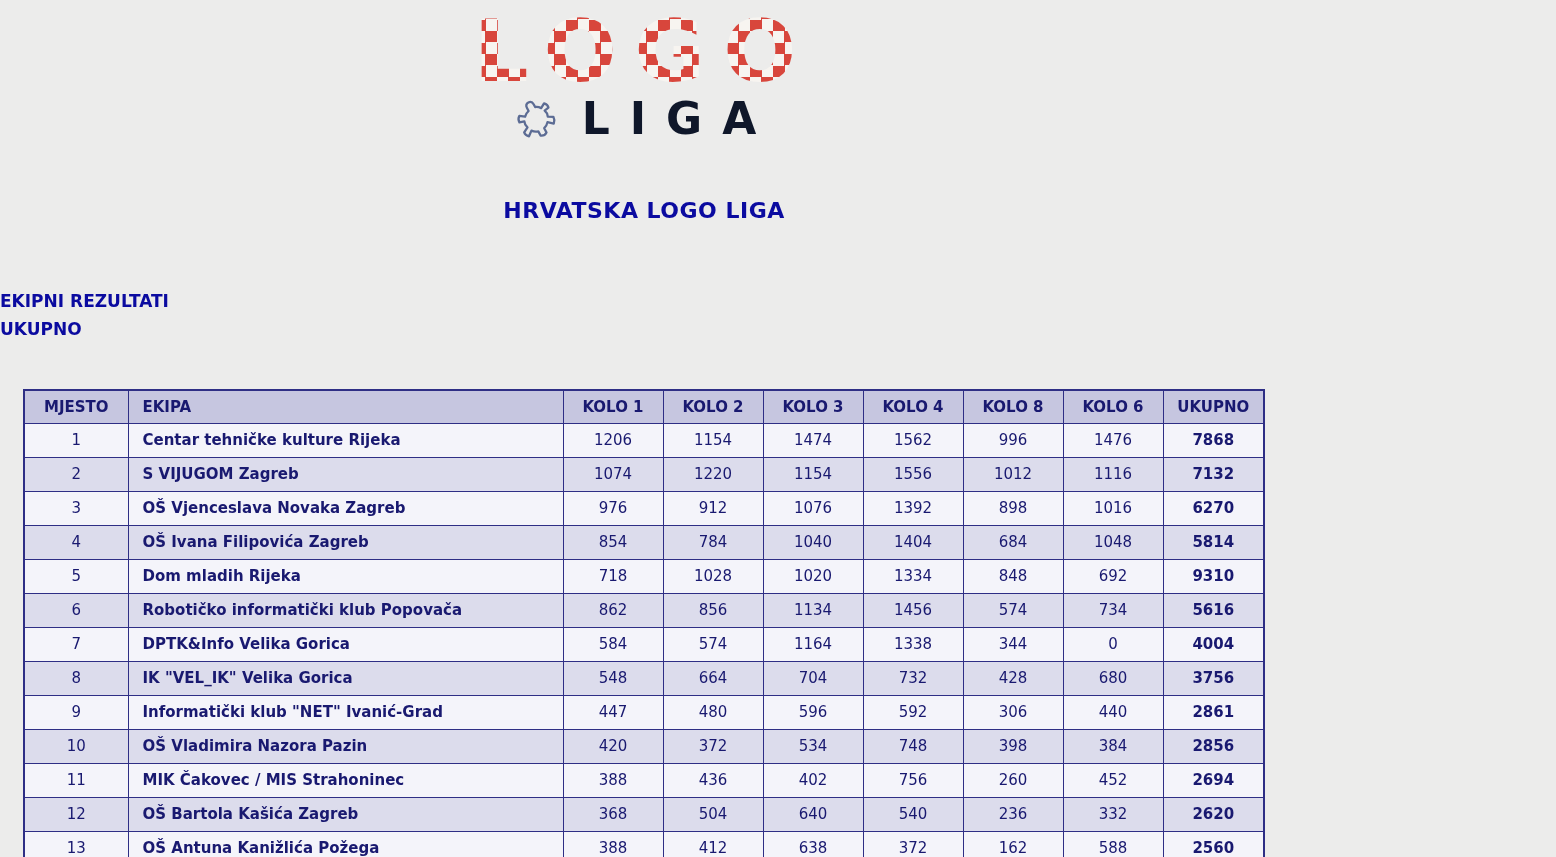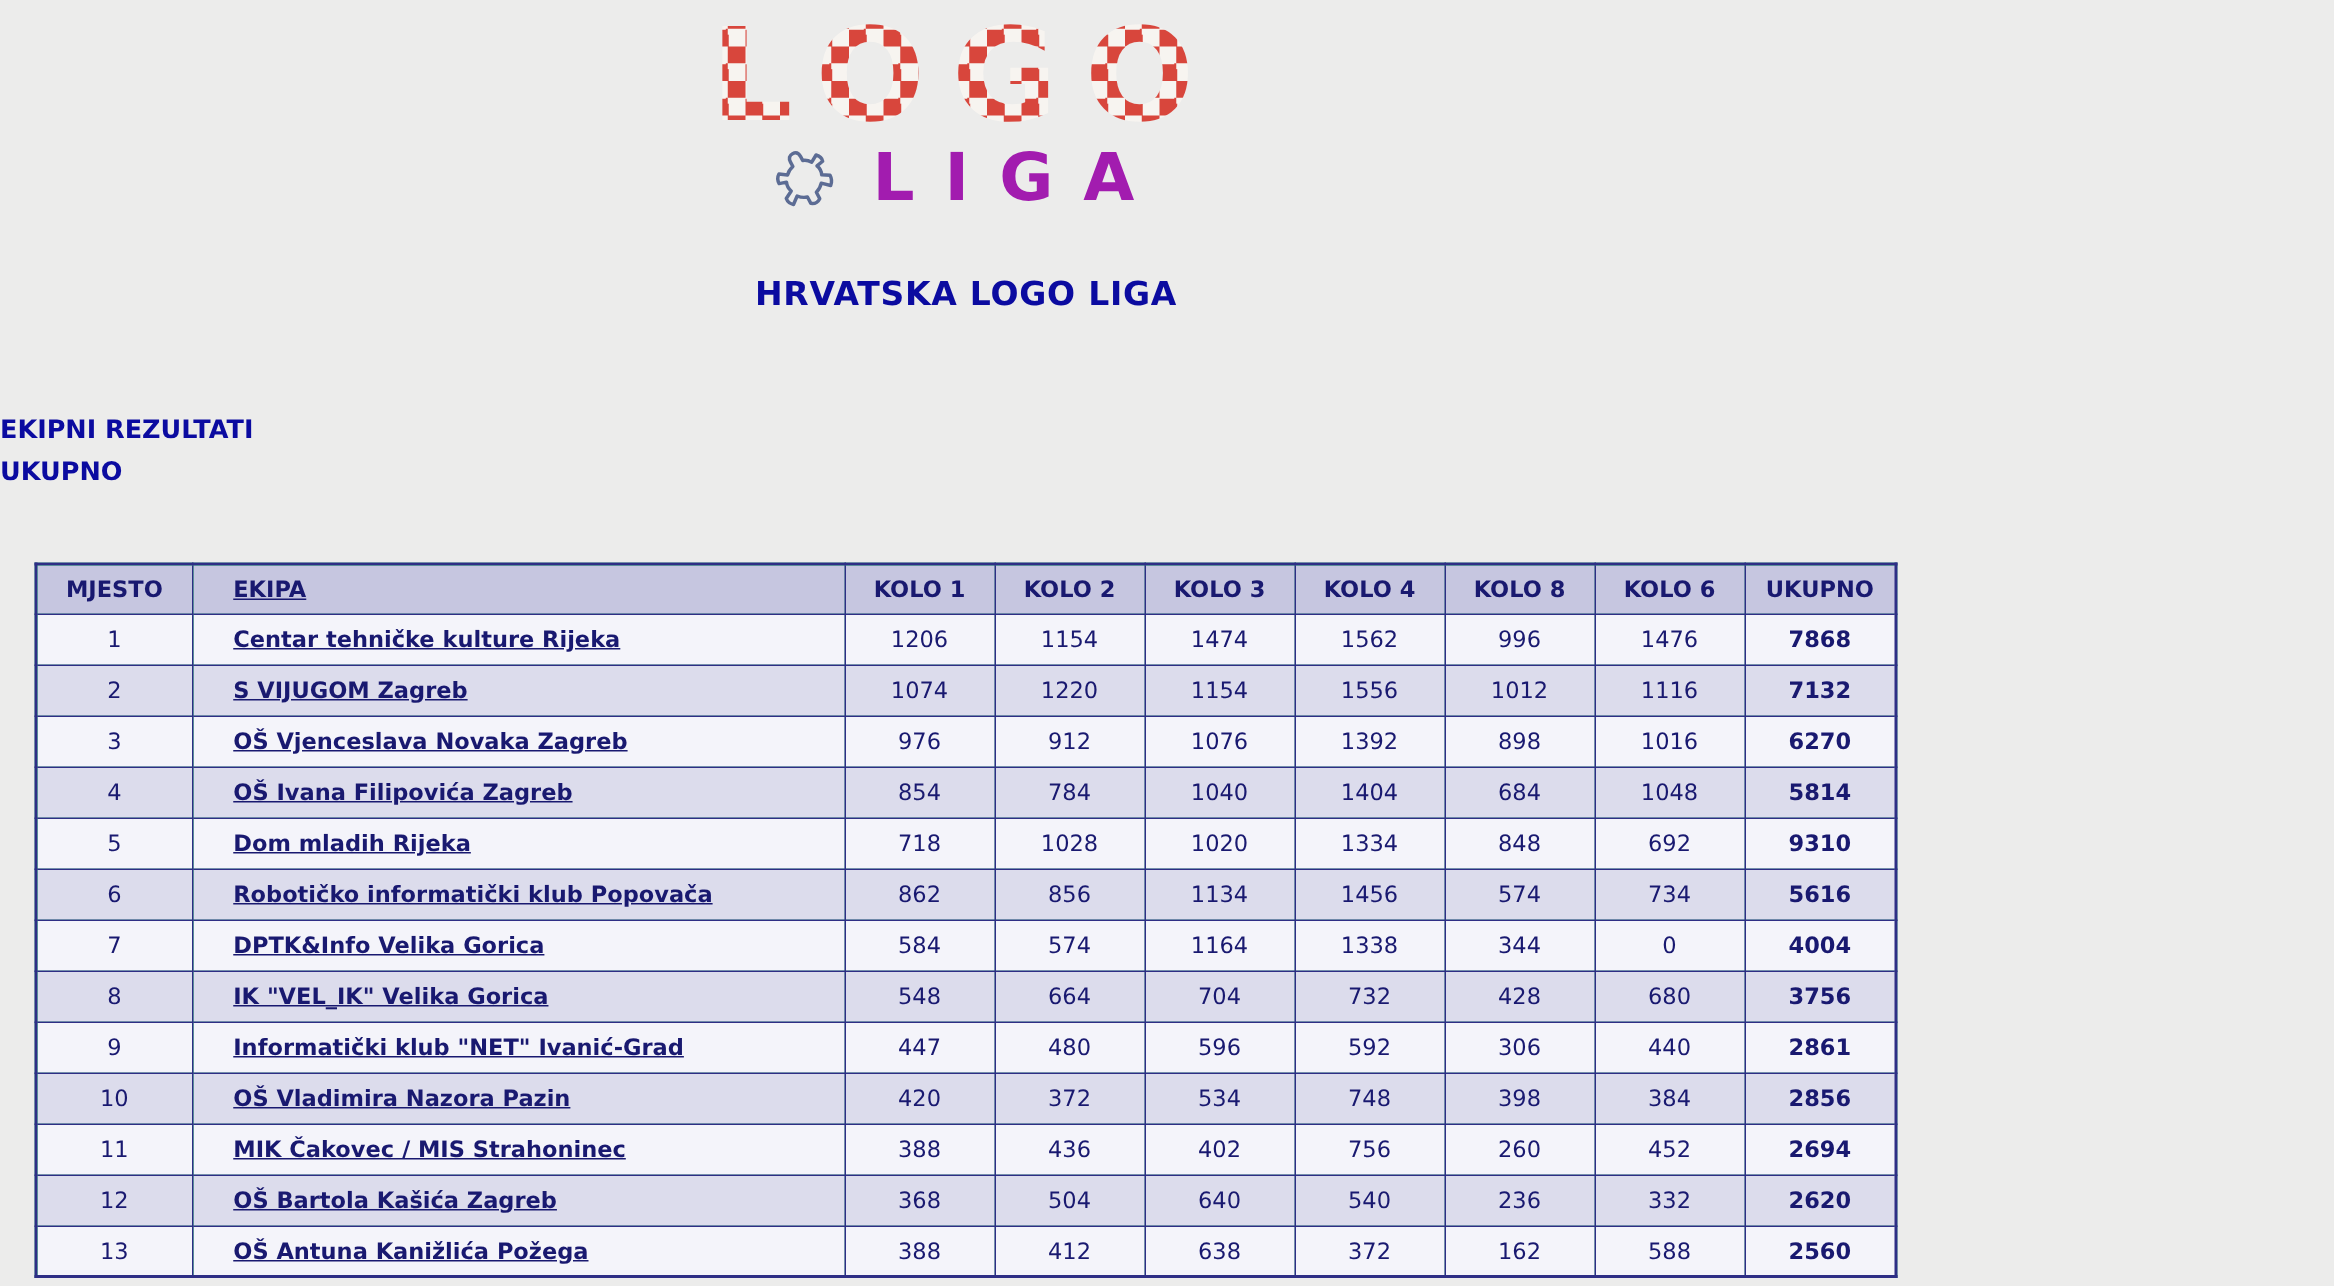--- a/index.html
+++ b/index.html
@@ -32,27 +32,27 @@
   }
   .logo-bottom {
     display:flex; align-items:center; justify-content:center;
     gap:24px; margin-top:2px;
   }
   .turtle { width:46px; height:46px; transform:rotate(-28deg); }
   .logo-liga {
     font-weight:bold;
     font-size:44px;
     letter-spacing:20px;
-    color:#a21caf;
+    color:#0f172a;
     line-height:1;
   }
 
   
   .page-title {
-    margin-top:42px;
+    margin-top:56px;
     text-align:center;
     font-size:22px;
     font-weight:bold;
     color:#0b0ba0;
     letter-spacing:0.5px;
   }
   .subtitle {
     margin-top:64px;
     font-size:17px;
     font-weight:bold;
@@ -77,21 +77,21 @@
     padding:0 8px;
     overflow:hidden;
     white-space:nowrap;
   }
   thead th {
     background:#c6c6e0;
     color:#191970;
     font-weight:bold;
     height:33px;
   }
-  th.c-ekipa, td.c-ekipa { text-align:left; padding-left:27px;text-decoration:underline; }
+  th.c-ekipa, td.c-ekipa { text-align:left; padding-left:14px; }
   td.c-ekipa  { font-weight:bold; }
   td.c-ukupno { font-weight:bold;margin-top:45px; }
   tbody tr:nth-child(odd)  { background:#f4f4fa; }
   tbody tr:nth-child(even) { background:#dcdcec; }
 
   col.w-mjesto { width:104px; }
   col.w-ekipa  { width:435px; }
   col.w-kolo   { width:100px; }
   col.w-ukupno { width:101px; }
 </style>

